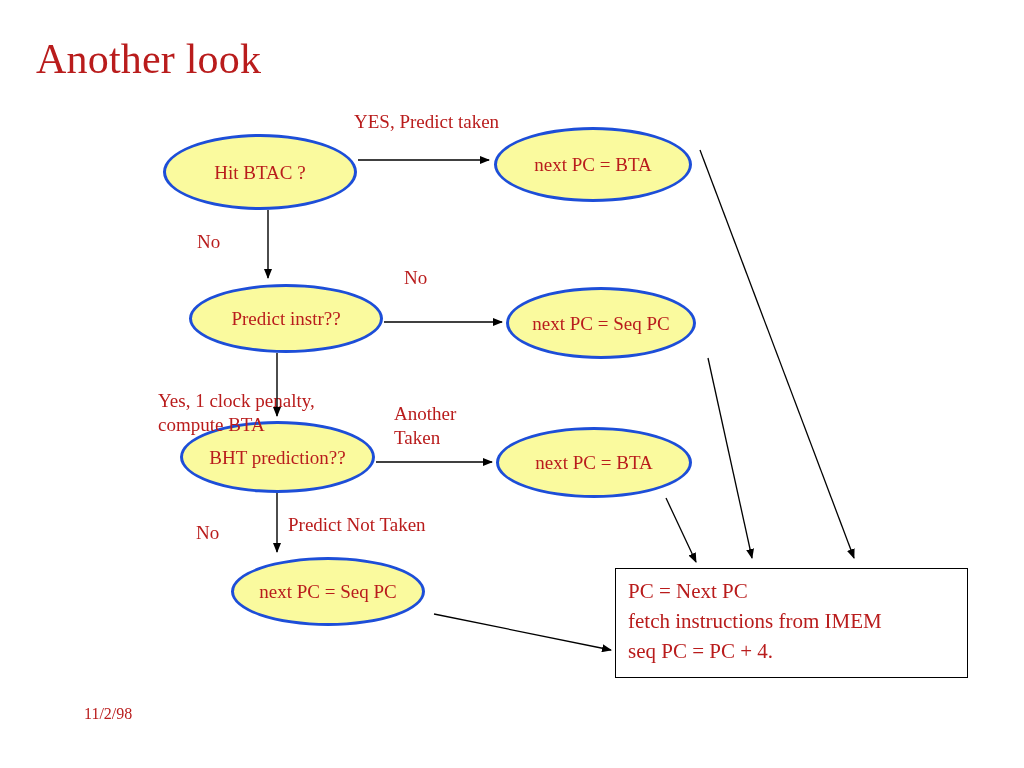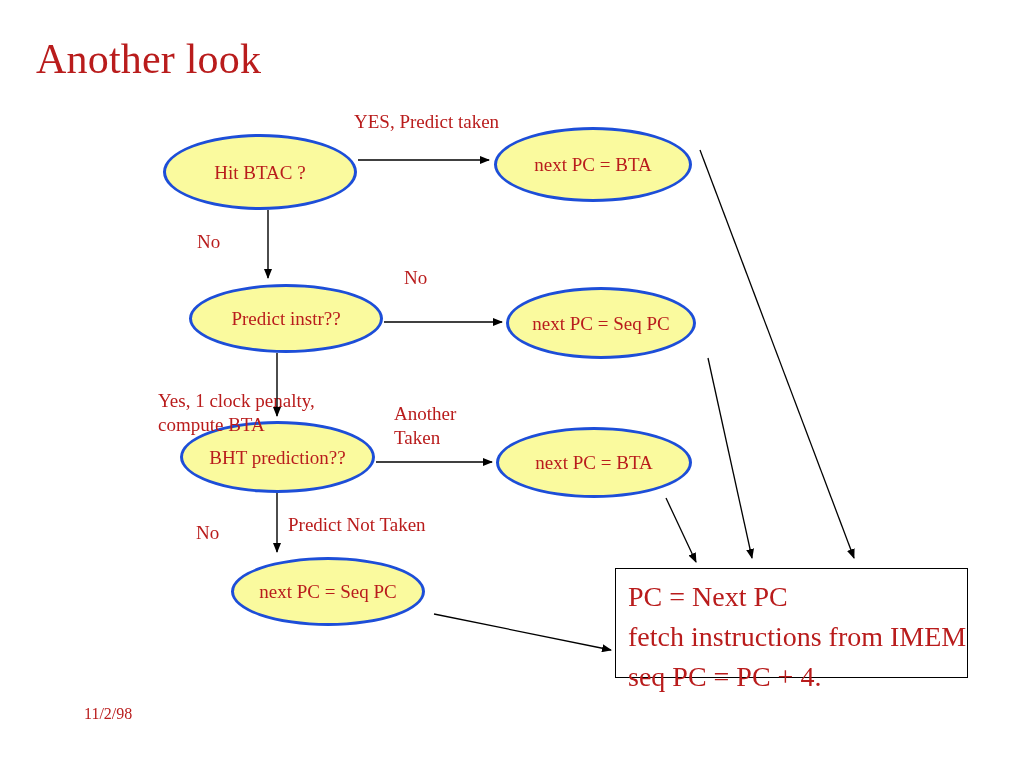--- a/index.html
+++ b/index.html
@@ -43,21 +43,21 @@
     z-index: 3;
   }
   .node-box {
     position: absolute;
     box-sizing: border-box;
     background: #ffffff;
     border: 1px solid #000000;
     padding: 8px 12px;
   }
   .node-box .box-line {
-    font-size: 28px;
+    font-size: 21px;
     line-height: 1.42;
     white-space: nowrap;
   }
   .edge-label {
     position: absolute;
     font-size: 19px;
     line-height: 1.25;
     white-space: nowrap;
   }
   .edge-label.two-line {

